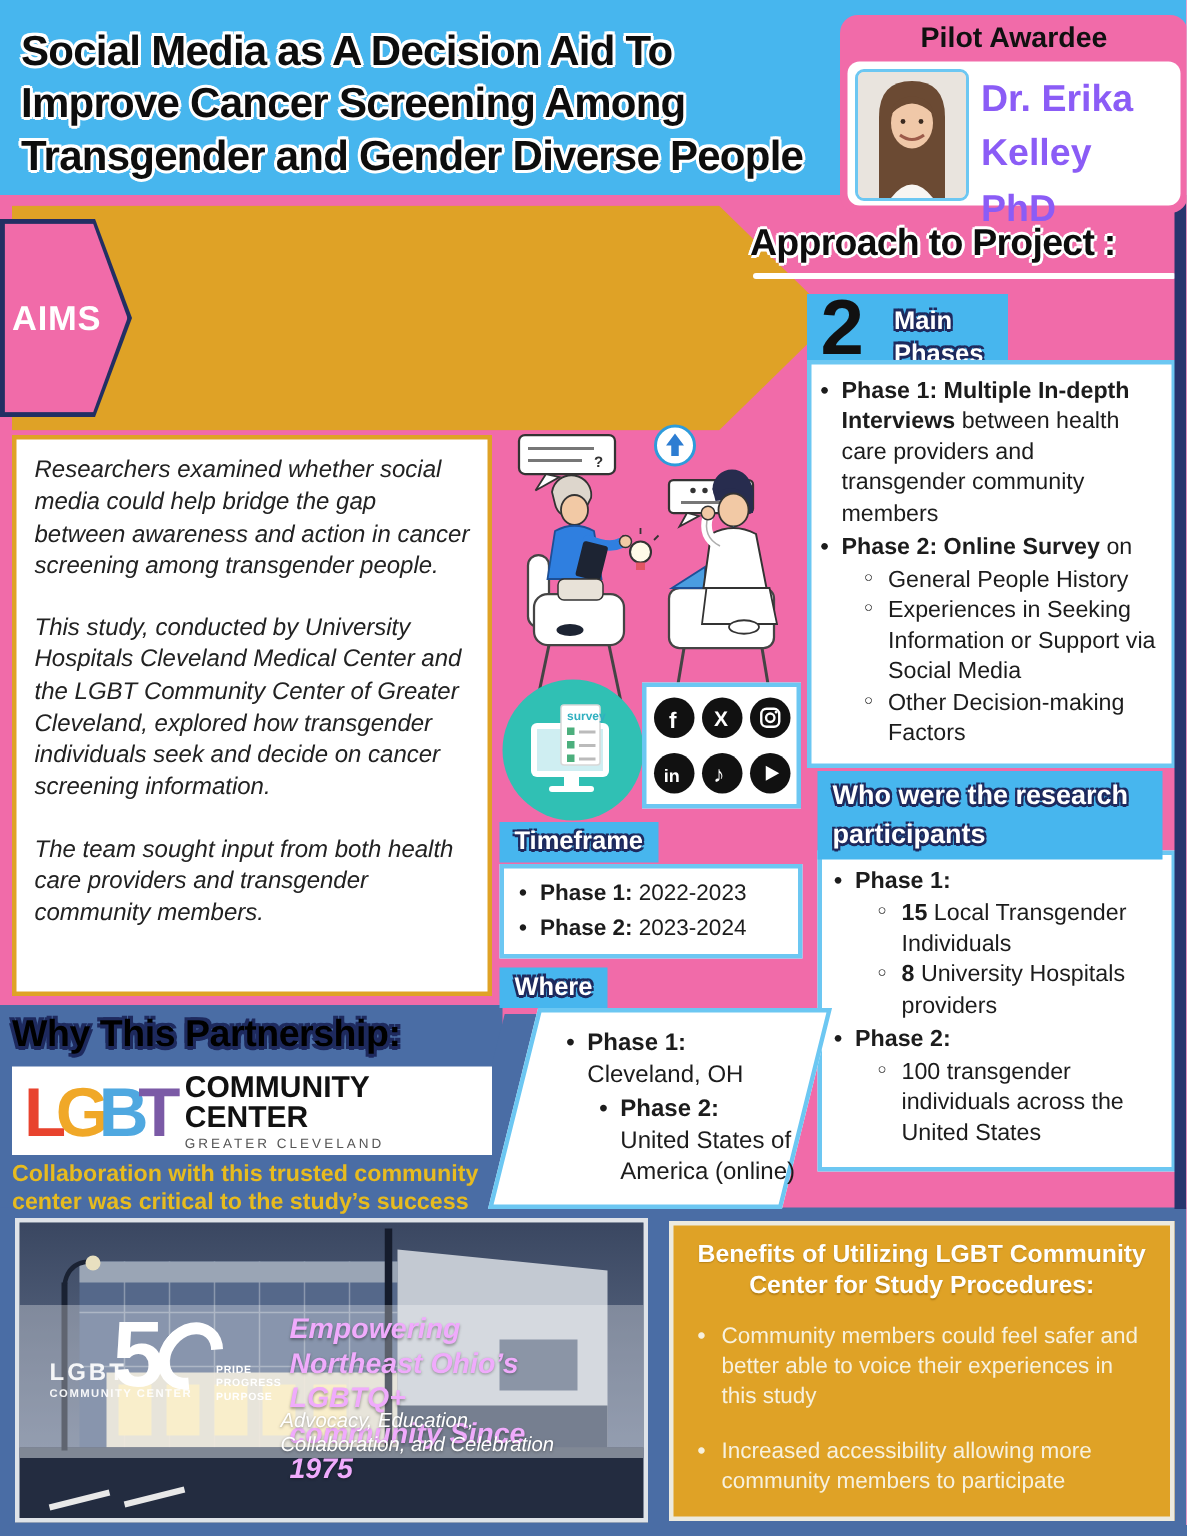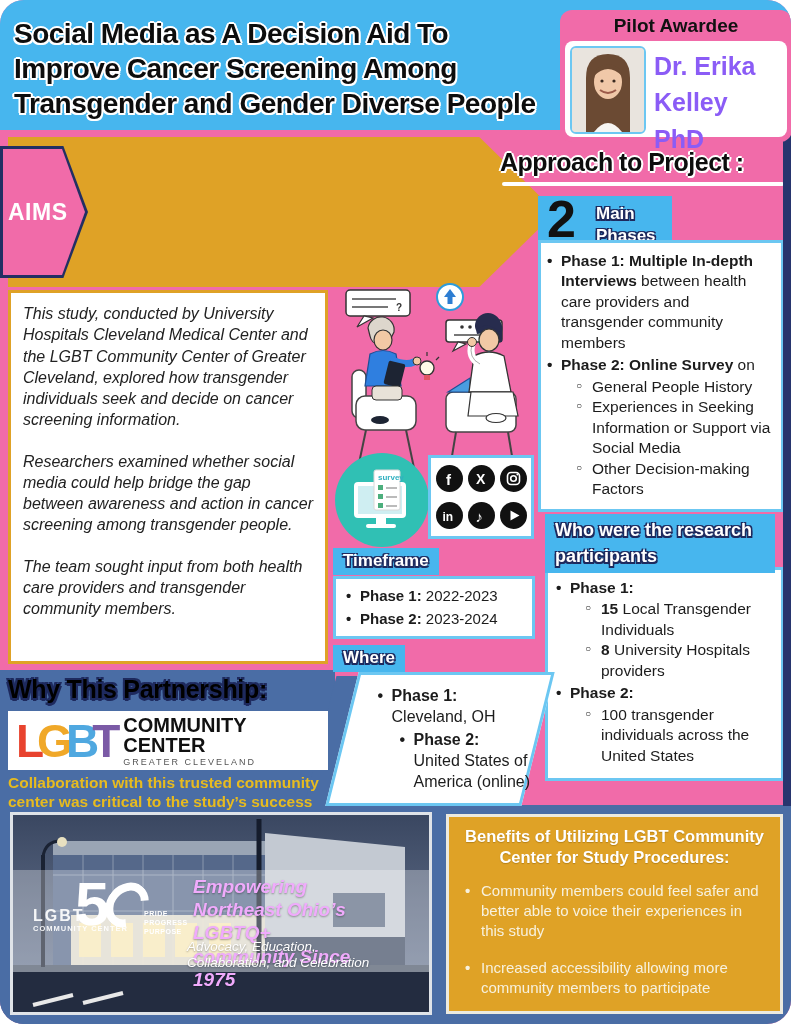--- a/index.html
+++ b/index.html
@@ -1,17 +1,17 @@
 <!DOCTYPE html>
 <html><head>
 <meta charset="utf-8">
 <style>
   html,body{margin:0;padding:0;}
   body{font-family:"Liberation Sans",sans-serif;}
-  #poster{position:relative;width:791px;height:1024px;background:#f16ba9;overflow:hidden;border-radius:24px;}
+  #poster{position:relative;width:791px;height:1024px;background:#f16ba9;overflow:hidden;}
 
   
   .top-band{position:absolute;left:0;top:0;width:791px;height:130px;background:#47b6ee;}
   .main-title{position:absolute;left:14px;top:16px;width:540px;font-size:28px;line-height:1.25;
     font-weight:800;color:#0d0d0d;letter-spacing:-0.5px;
     text-shadow:2px 0 0 #fff,-2px 0 0 #fff,0 2px 0 #fff,0 -2px 0 #fff,1.5px 1.5px 0 #fff,-1.5px -1.5px 0 #fff,1.5px -1.5px 0 #fff,-1.5px 1.5px 0 #fff;}
   .pilot-card{position:absolute;left:560px;top:10px;width:232px;background:#f16ba9;border-radius:12px;padding-bottom:5px;z-index:6;}
   .pilot-badge{height:31px;line-height:31px;text-align:center;font-weight:800;font-size:19px;color:#111;}
   .pilot-body{margin:0 5px;background:#fff;border-radius:8px;display:flex;gap:8px;padding:5px;height:86px;}
   .pilot-photo{width:72px;height:84px;border:2px solid #6cc7f2;border-radius:6px;overflow:hidden;flex:0 0 auto;background:#e9e4de;}
@@ -174,22 +174,22 @@
         <li><b>Phase 1: Multiple In-depth Interviews</b> between health care providers and transgender community members</li>
         <li><b>Phase 2: Online Survey</b> on<ul class="sub">
             <li>General People History</li>
             <li>Experiences in Seeking Information or Support via Social Media</li>
             <li>Other Decision-making Factors</li>
           </ul></li>
       </ul>
   </div>
 
   <div class="study-box">
+      <p>Researchers examined whether social media could help bridge the gap between awareness and action in cancer screening among transgender people.</p>
       <p>This study, conducted by University Hospitals Cleveland Medical Center and the LGBT Community Center of Greater Cleveland, explored how transgender individuals seek and decide on cancer screening information.</p>
-      <p>Researchers examined whether social media could help bridge the gap between awareness and action in cancer screening among transgender people.</p>
       <p>The team sought input from both health care providers and transgender community members.</p>
     </div>
 
   <div class="illus">
     <svg viewBox="0 0 202 200" width="202" height="200">
 
       <g>
         <rect x="16" y="10" width="64" height="26" rx="4" fill="#fff" stroke="#333" stroke-width="1.5"></rect>
         <path d="M34,36 l-7,11 l16,-9 z" fill="#fff" stroke="#333" stroke-width="1.2"></path>
         <line x1="22" y1="19" x2="66" y2="19" stroke="#777" stroke-width="2"></line>

